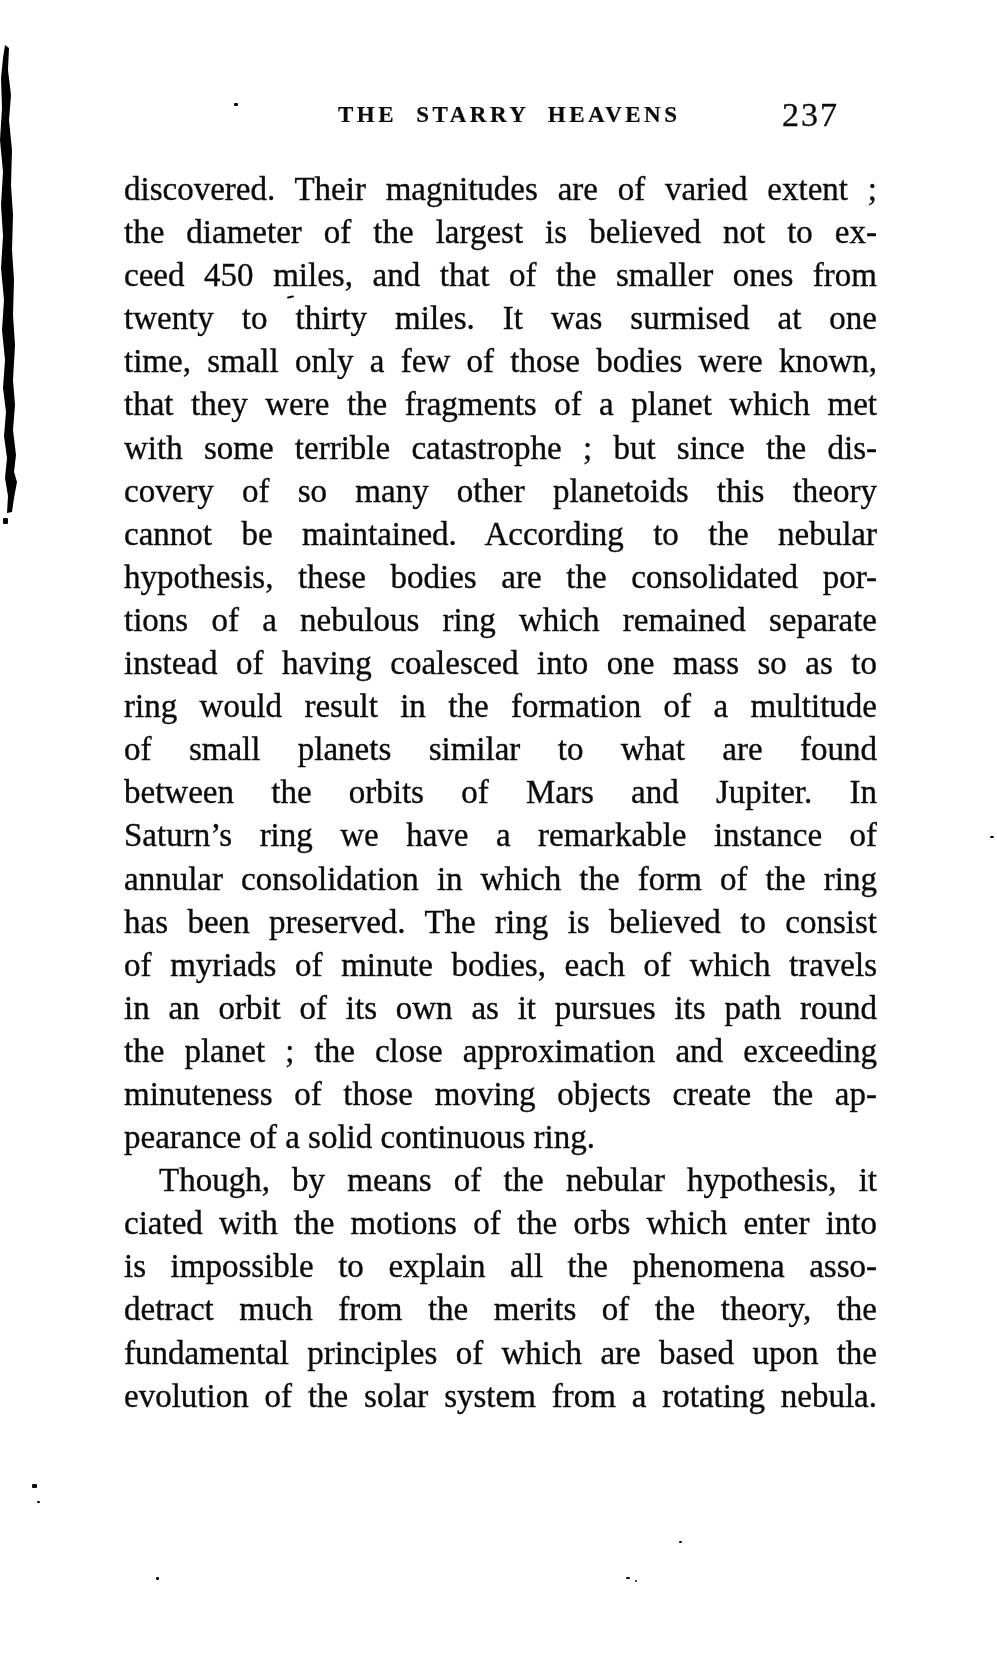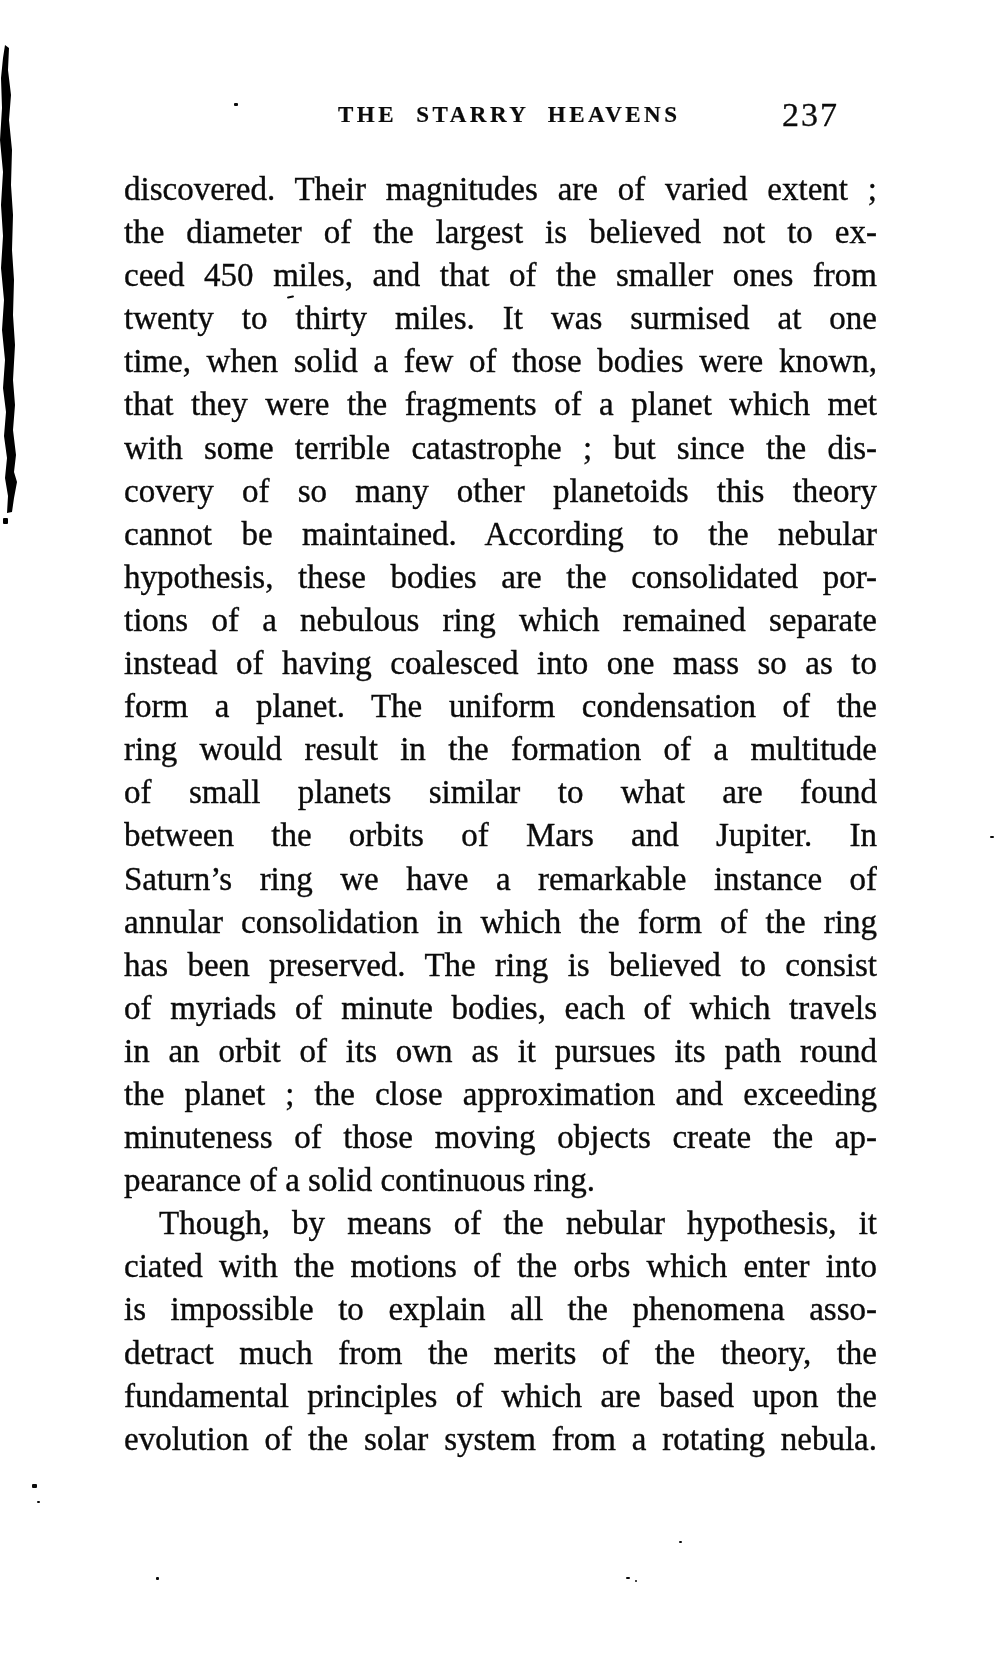--- a/index.html
+++ b/index.html
@@ -103,29 +103,28 @@
   <div>
     <div class="running-title">THE STARRY HEAVENS</div>
     <div class="page-number">237</div>
   </div>
 
   <div class="page-body">
       <div class="line just">discovered.  Their magnitudes are of varied extent ;</div>
       <div class="line just">the diameter of the largest is believed not to ex-</div>
       <div class="line just">ceed 450 miles, and that of the smaller ones from</div>
       <div class="line just">twenty to thirty miles.  It was surmised at one</div>
-      <div class="line just">time, when solid a few of those bodies were known,</div>
+      <div class="line just">time, small only a few of those bodies were known,</div>
       <div class="line just">that they were the fragments of a planet which met</div>
       <div class="line just">with some terrible catastrophe ; but since the dis-</div>
       <div class="line just">covery of so many other planetoids this theory</div>
       <div class="line just">cannot be maintained.  According to the nebular</div>
       <div class="line just">hypothesis, these bodies are the consolidated por-</div>
       <div class="line just">tions of a nebulous ring which remained separate</div>
       <div class="line just">instead of having coalesced into one mass so as to</div>
-      <div class="line just">form a planet.  The uniform condensation of the</div>
       <div class="line just">ring would result in the formation of a multitude</div>
       <div class="line just">of small planets similar to what are found</div>
       <div class="line just">between the orbits of Mars and Jupiter.  In</div>
       <div class="line just">Saturn’s ring we have a remarkable instance of</div>
       <div class="line just">annular consolidation in which the form of the ring</div>
       <div class="line just">has been preserved.  The ring is believed to consist</div>
       <div class="line just">of myriads of minute bodies, each of which travels</div>
       <div class="line just">in an orbit of its own as it pursues its path round</div>
       <div class="line just">the planet ; the close approximation and exceeding</div>
       <div class="line just">minuteness of those moving objects create the ap-</div>

